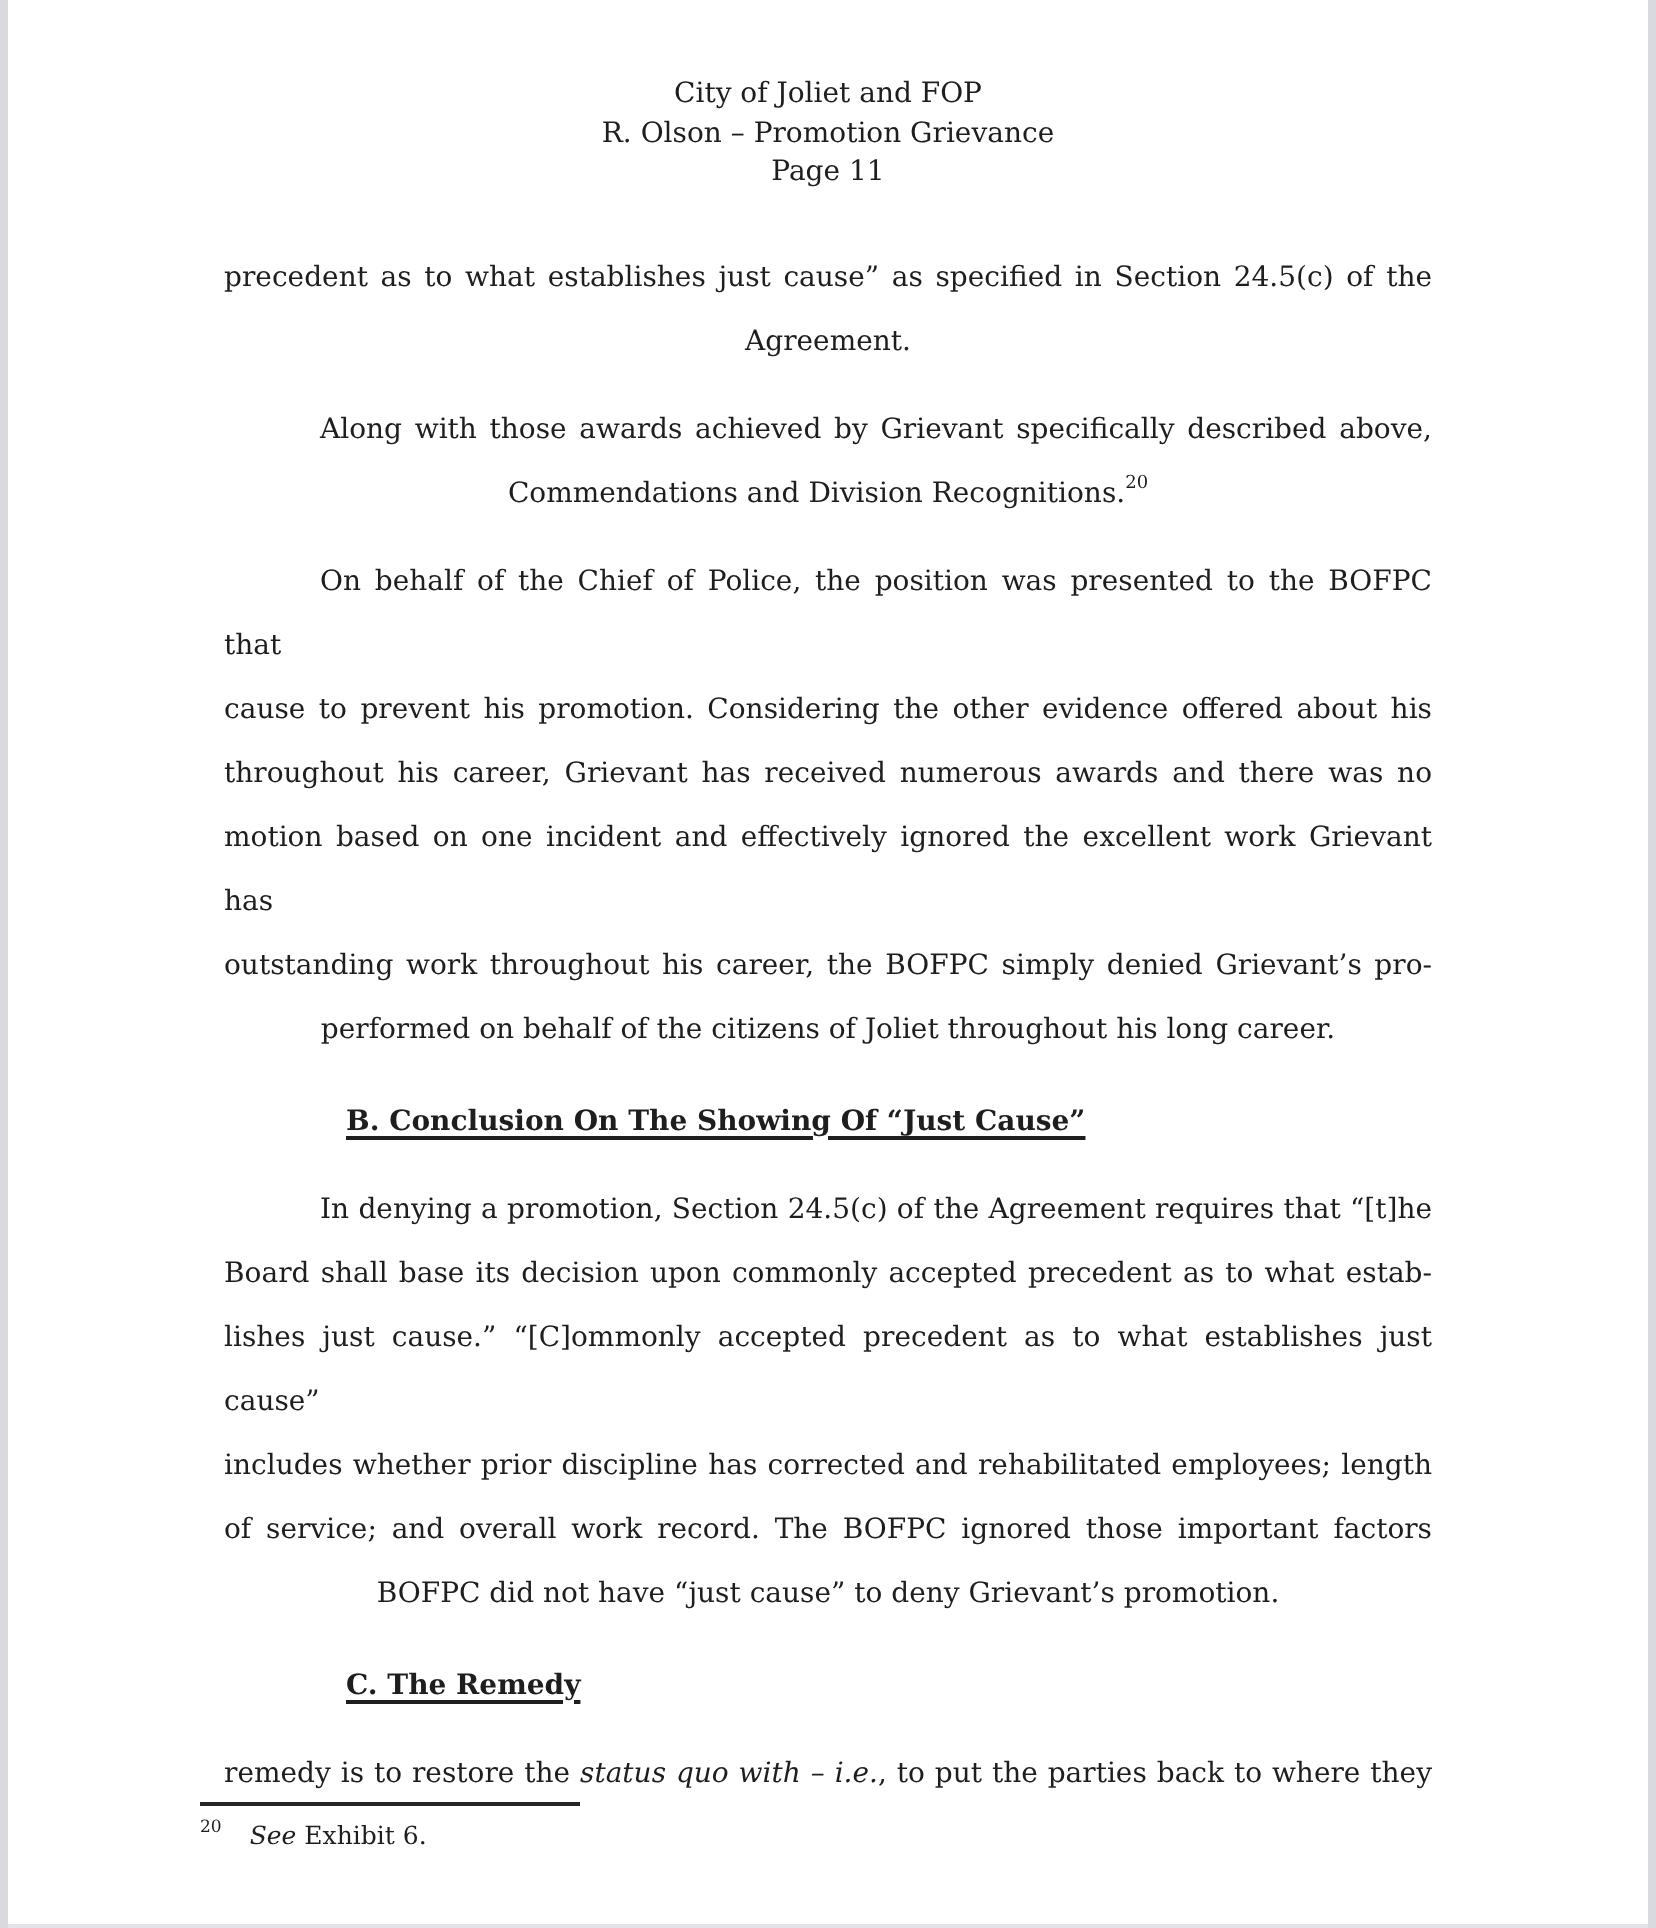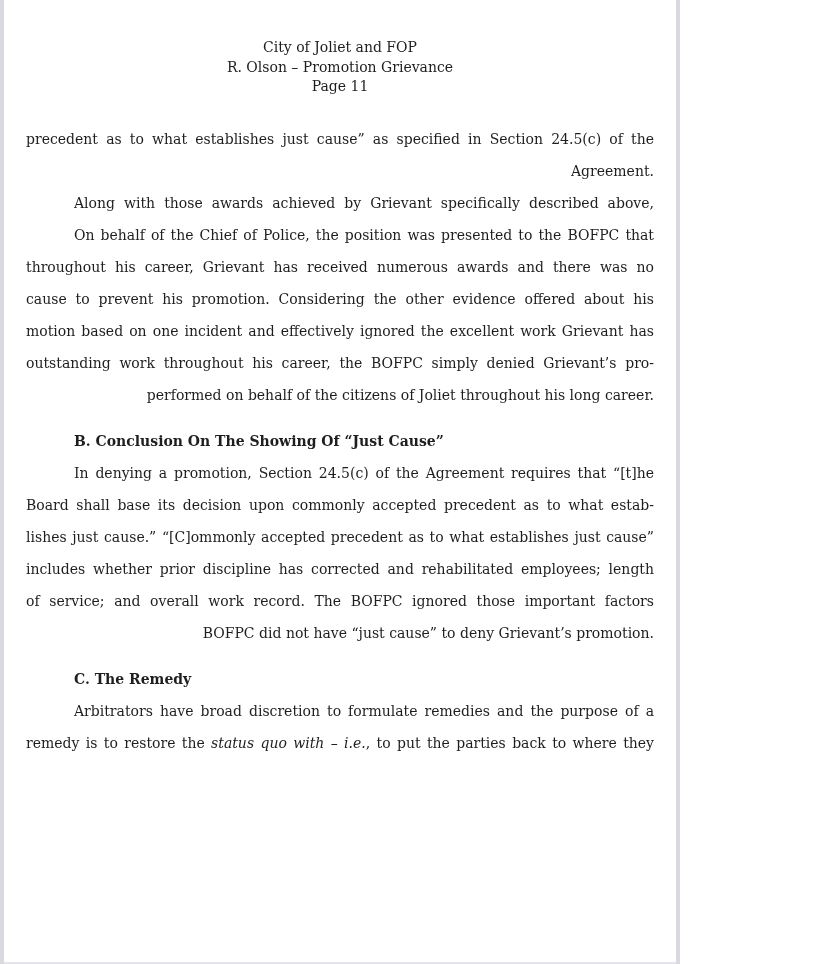--- a/index.html
+++ b/index.html
@@ -1,18 +1,18 @@
 <!DOCTYPE html>
 <html><head>
 <meta charset="utf-8">
 <style>
   html, body { margin: 0; padding: 0; background: #ffffff; }
   .page {
     position: relative;
-    width: 680px;
+    width: 828px;
     height: 964px;
     background: #ffffff;
     font-family: "DejaVu Serif", serif;
     color: #1e1e1e;
     overflow: hidden;
   }
   .edge { position: absolute; top: 0; bottom: 0; width: 4px; background: #d9d9e0; }
   .edge.left { left: 0; }
   .edge.right { right: 0; }
   .edge-bottom { position: absolute; left: 4px; right: 4px; bottom: 0; height: 2px; background: #e4e4ea; }
@@ -21,27 +21,28 @@
     text-align: center;
     font-size: 14px;
     line-height: 19.5px;
   }
   .content {
     margin: 26px auto 0 auto;
     width: 628px;
     font-size: 14px;
     line-height: 32px;
   }
-  .para { margin: 0; }
-  .line { text-align: right; white-space: normal; }
+  .para { margin: 12px; }
+  .line { text-align: center; white-space: normal; }
   .line.just { text-align: justify; text-align-last: justify; }
   .line.ind { text-indent: 48px; }
   .heading {
     font-weight: bold;
-    margin: 14px 0 0 48px;
+    margin: 14px 0 0 73px;
+    text-decoration: underline;
     text-decoration-thickness: 1.5px;
     text-underline-offset: 3px;
   }
   sup.fnref {
     font-size: 9px;
     line-height: 0;
     vertical-align: 7px;
   }
   .it { font-style: italic; }
   .footnote {
@@ -74,38 +75,44 @@
     <div>Page 11</div>
   </div>
 
   <div class="content">
       <div class="para">
         <div class="line just"><span>precedent as to what establishes just cause” as specified in Section 24.5(c) of the</span></div>
         <div class="line"><span>Agreement.</span></div>
       </div>
       <div class="para">
         <div class="line just ind"><span>Along with those awards achieved by Grievant specifically described above,</span></div>
+        <div class="line"><span>Commendations and Division Recognitions.</span><sup class="fnref">20</sup></div>
       </div>
       <div class="para">
         <div class="line just ind"><span>On behalf of the Chief of Police, the position was presented to the BOFPC that</span></div>
+        <div class="line just"><span>cause to prevent his promotion.  Considering the other evidence offered about his</span></div>
         <div class="line just"><span>throughout his career, Grievant has received numerous awards and there was no</span></div>
-        <div class="line just"><span>cause to prevent his promotion.  Considering the other evidence offered about his</span></div>
         <div class="line just"><span>motion based on one incident and effectively ignored the excellent work Grievant has</span></div>
         <div class="line just"><span>outstanding work throughout his career, the BOFPC simply denied Grievant’s pro-</span></div>
         <div class="line"><span>performed on behalf of the citizens of Joliet throughout his long career.</span></div>
       </div>
       <div class="heading">B.  Conclusion On The Showing Of “Just Cause”</div>
       <div class="para">
         <div class="line just ind"><span>In denying a promotion, Section 24.5(c) of the Agreement requires that “[t]he</span></div>
         <div class="line just"><span>Board shall base its decision upon commonly accepted precedent as to what estab-</span></div>
         <div class="line just"><span>lishes just cause.” “[C]ommonly accepted precedent as to what establishes just cause”</span></div>
         <div class="line just"><span>includes whether prior discipline has corrected and rehabilitated employees; length</span></div>
         <div class="line just"><span>of service; and overall work record.  The BOFPC ignored those important factors</span></div>
         <div class="line"><span>BOFPC did not have “just cause” to deny Grievant’s promotion.</span></div>
       </div>
       <div class="heading">C. The Remedy</div>
       <div class="para">
-        <div class="line just ind"><span>Arbitrators have broad discretion to formulate remedies and the purpose of a</span></div>
         <div class="line just"><span>remedy is to restore the </span><span class="it">status quo with – i.e.</span><span>, to put the parties back to where they</span></div>
       </div>
     </div>
 
+  <div class="footnote">
+    <div class="fn-rule"></div>
+    <div class="fn-line">
+      <sup class="fnmark">20</sup><span><span class="it">See</span><span> Exhibit 6.</span></span>
+    </div>
+  </div>
 </div>
 
 </body></html>

